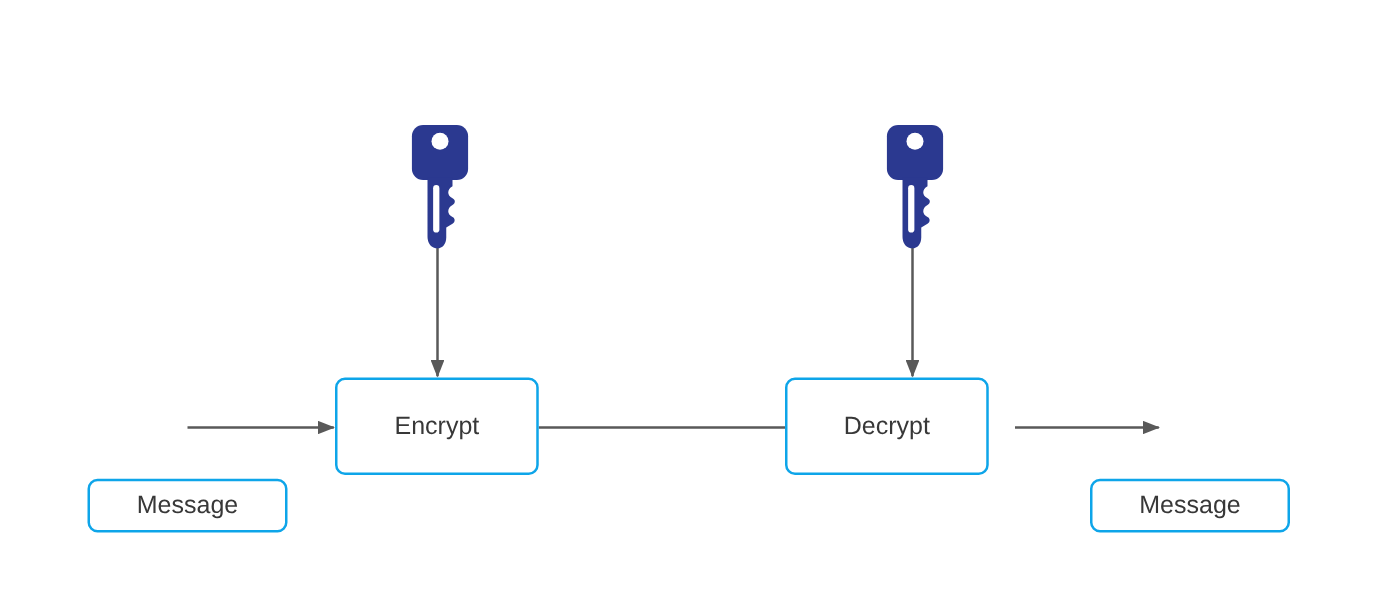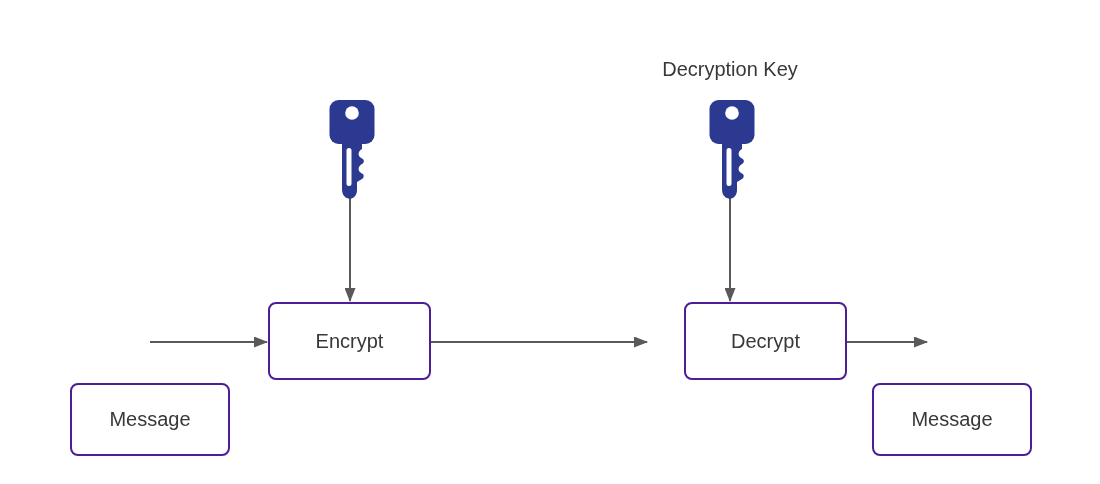--- a/index.html
+++ b/index.html
@@ -38,39 +38,39 @@
     top: 100px;
     width: 46px;
     height: 102px;
   }
   .key-icon.enc { left: 329px; }
   .key-icon.dec { left: 709px; }
   .node {
     position: absolute;
     box-sizing: border-box;
     background: #ffffff;
-    border: 2px solid #4c1d95;
+    border: 2px solid #0ea5e9;
     border-radius: 8px;
     display: flex;
     align-items: center;
     justify-content: center;
     font-size: 20px;
     color: #383838;
     white-space: nowrap;
   }
   .node.process {
     width: 163px;
     height: 78px;
     top: 302px;
   }
   .node.encrypt { left: 268px; }
-  .node.decrypt { left: 684px; }
+  .node.decrypt { left: 628px; }
   .node.data {
     width: 160px;
-    height: 73px;
+    height: 43px;
     top: 383px;
   }
   .node.msg-in  { left: 70px; }
   .node.cipher  { left: 460px; }
   .node.msg-out { left: 872px; }
 </style>
 </head>
 <body>
 
 <div class="canvas">
@@ -81,21 +81,20 @@
         <path d="M0,0 L14,5.5 L0,11 Z" fill="#595959"></path>
       </marker>
     </defs>
     <line x1="150" y1="342" x2="267" y2="342" stroke="#595959" stroke-width="2" marker-end="url(#arrowhead)"></line>
     <line x1="431" y1="342" x2="647" y2="342" stroke="#595959" stroke-width="2" marker-end="url(#arrowhead)"></line>
     <line x1="812" y1="342" x2="927" y2="342" stroke="#595959" stroke-width="2" marker-end="url(#arrowhead)"></line>
     <line x1="350" y1="198" x2="350" y2="301" stroke="#595959" stroke-width="2" marker-end="url(#arrowhead)"></line>
     <line x1="730" y1="198" x2="730" y2="301" stroke="#595959" stroke-width="2" marker-end="url(#arrowhead)"></line>
   </svg>
 
-  <div class="key-label dec">Decryption Key</div>
 
   <svg class="key-icon enc" viewBox="0 0 46 102">
     <rect x="0.5" y="0" width="45" height="44" rx="9" fill="#2B3990"></rect>
     <path fill="#2B3990" d="M13,42 L33,42 L33,49
       C28.5,51.5 28.5,56.5 33,58.5
       C35.5,59.7 35.5,62.5 33,64
       C28.5,66.5 28.5,71.5 33,73.5
       C35.3,74.6 35.3,77.5 33,79
       L28,82 L28,90
       C28,96 24,99.5 19.5,98.5

